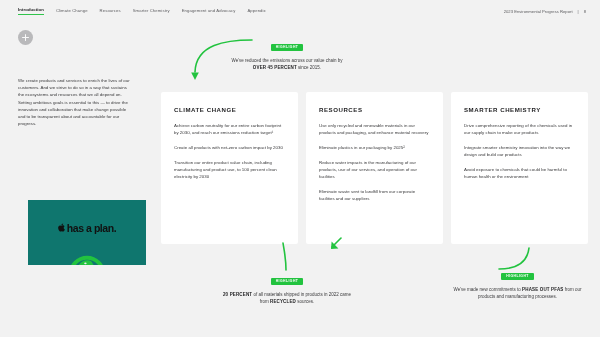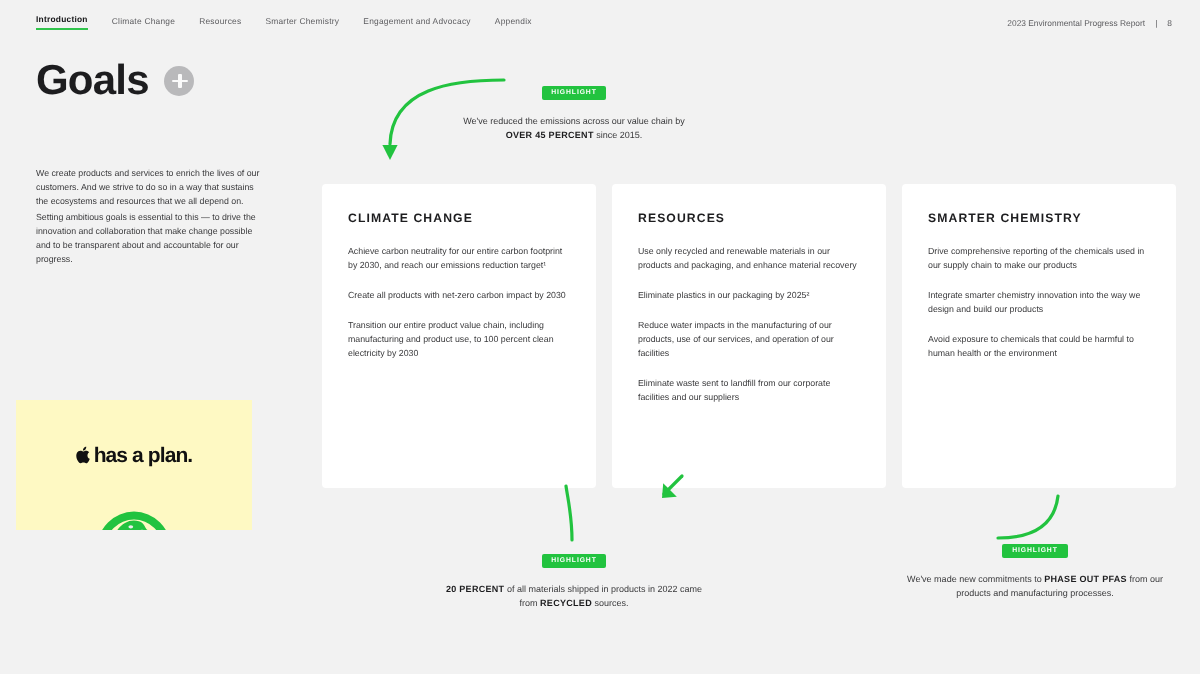--- a/index.html
+++ b/index.html
@@ -101,23 +101,23 @@
     margin-top: 32px;
     font-size: 4.4px;
     line-height: 7.2px;
     color: #3a3a3c;
     width: 112px;
   }
 
   
   #plan-card {
     position: absolute;
-    left: 8px; top: 200px;
+    left: 28px; top: 200px;
     width: 118px; height: 65px;
-    background: #fef9c3;
+    background: #0f766e;
     overflow: hidden;
   }
   #plan-lockup {
     position: absolute;
     left: 0; right: 0; top: 23px;
     display: flex;
     align-items: center;
     justify-content: center;
     gap: 2px;
   }
@@ -216,21 +216,20 @@
     </div>
     <div id="report-meta">
       <span>2023 Environmental Progress Report</span>
       <span>|</span>
       <span id="page-num">8</span>
     </div>
   </div>
 
   <div id="left-col">
     <div id="title-row">
-      <div id="page-title">Goals</div>
       <div id="plus-btn"></div>
     </div>
     <div id="intro-text">We create products and services to enrich the lives of our customers. And we strive to do so in a way that sustains the ecosystems and resources that we all depend on. Setting ambitious goals is essential to this — to drive the innovation and collaboration that make change possible and to be transparent about and accountable for our progress.</div>
   </div>
 
   <div id="plan-card">
     <div id="plan-lockup">
       <span id="apple-glyph">
         <svg width="7" height="9" viewBox="0 0 17 21" xmlns="http://www.w3.org/2000/svg">
           <path fill="#111111" d="M13.9 11.1c0-2.5 2-3.7 2.1-3.8-1.2-1.7-3-1.9-3.6-2-1.5-.2-3 .9-3.8.9-.8 0-2-.9-3.3-.8-1.7 0-3.3 1-4.1 2.5-1.8 3.1-.5 7.6 1.3 10.1.9 1.2 1.9 2.6 3.2 2.5 1.3-.1 1.8-.8 3.3-.8 1.5 0 2 .8 3.3.8 1.4 0 2.2-1.2 3.1-2.5.6-.9 1-1.8 1.3-2.8-2.8-1.1-2.8-4-2.8-4.1zM11.4 3.7C12.1 2.9 12.6 1.7 12.5.5c-1 0-2.3.7-3 1.5-.7.7-1.3 1.9-1.1 3.1 1.1.1 2.3-.6 3-1.4z"></path>

